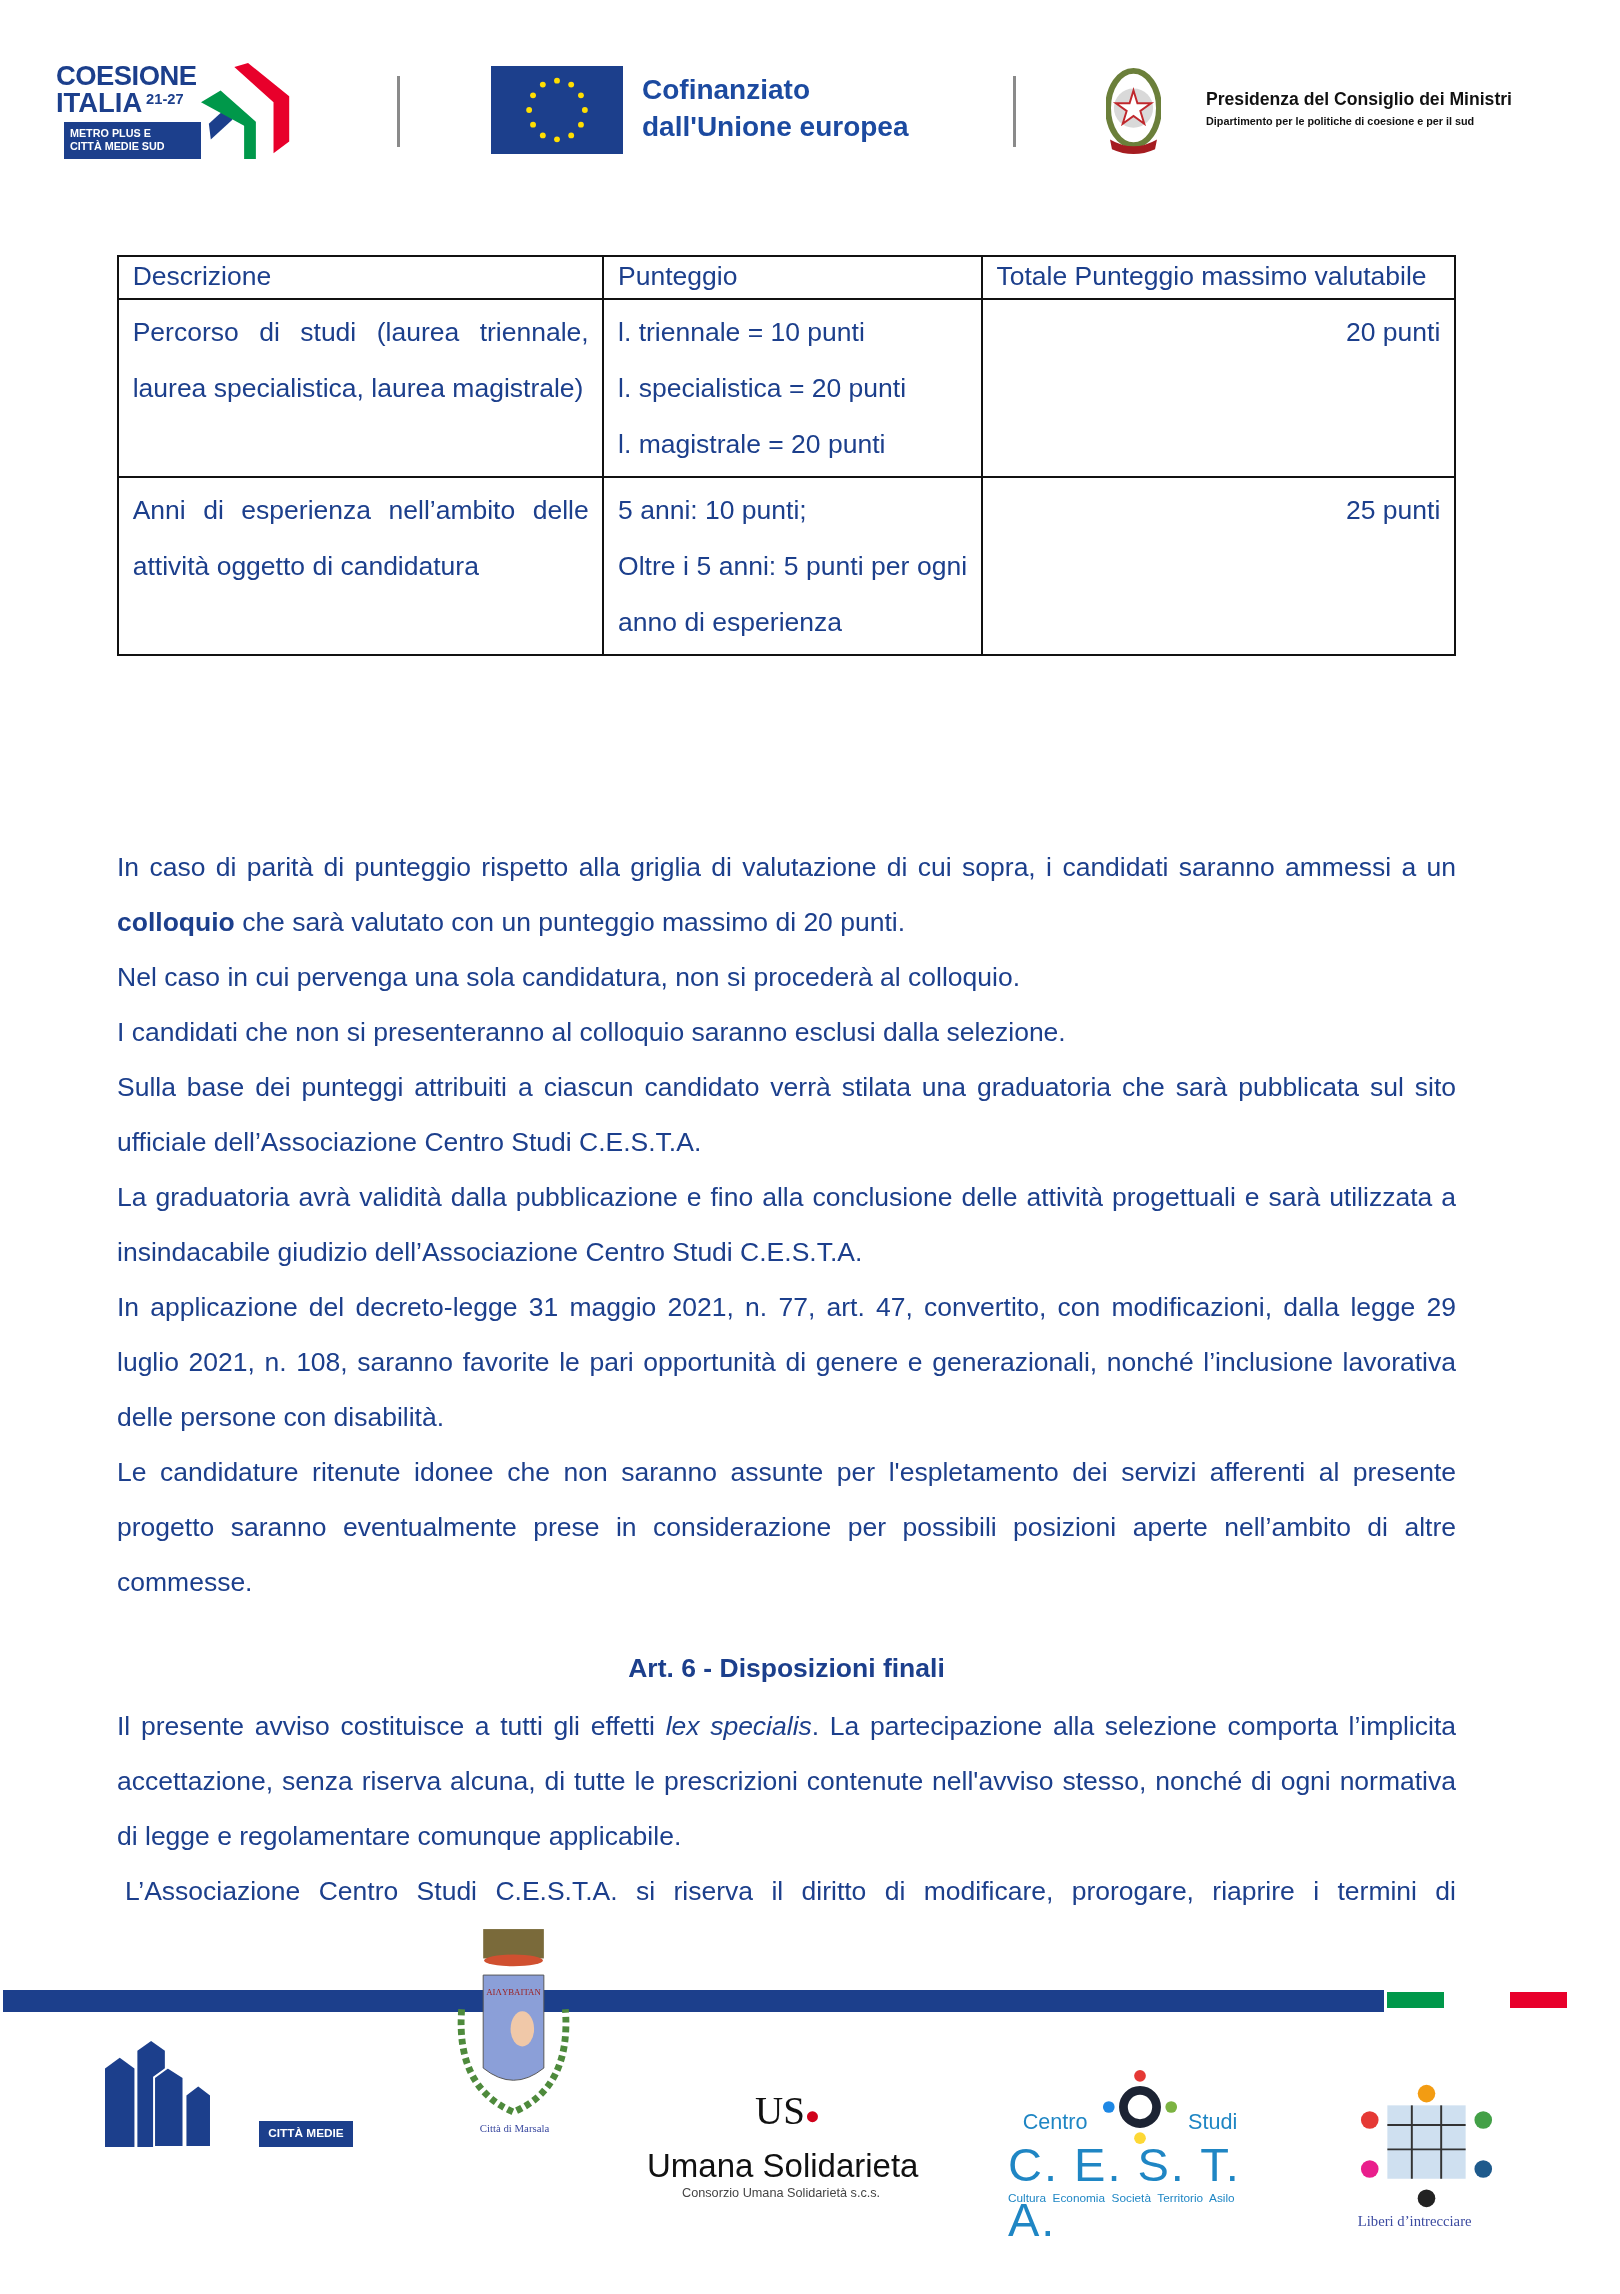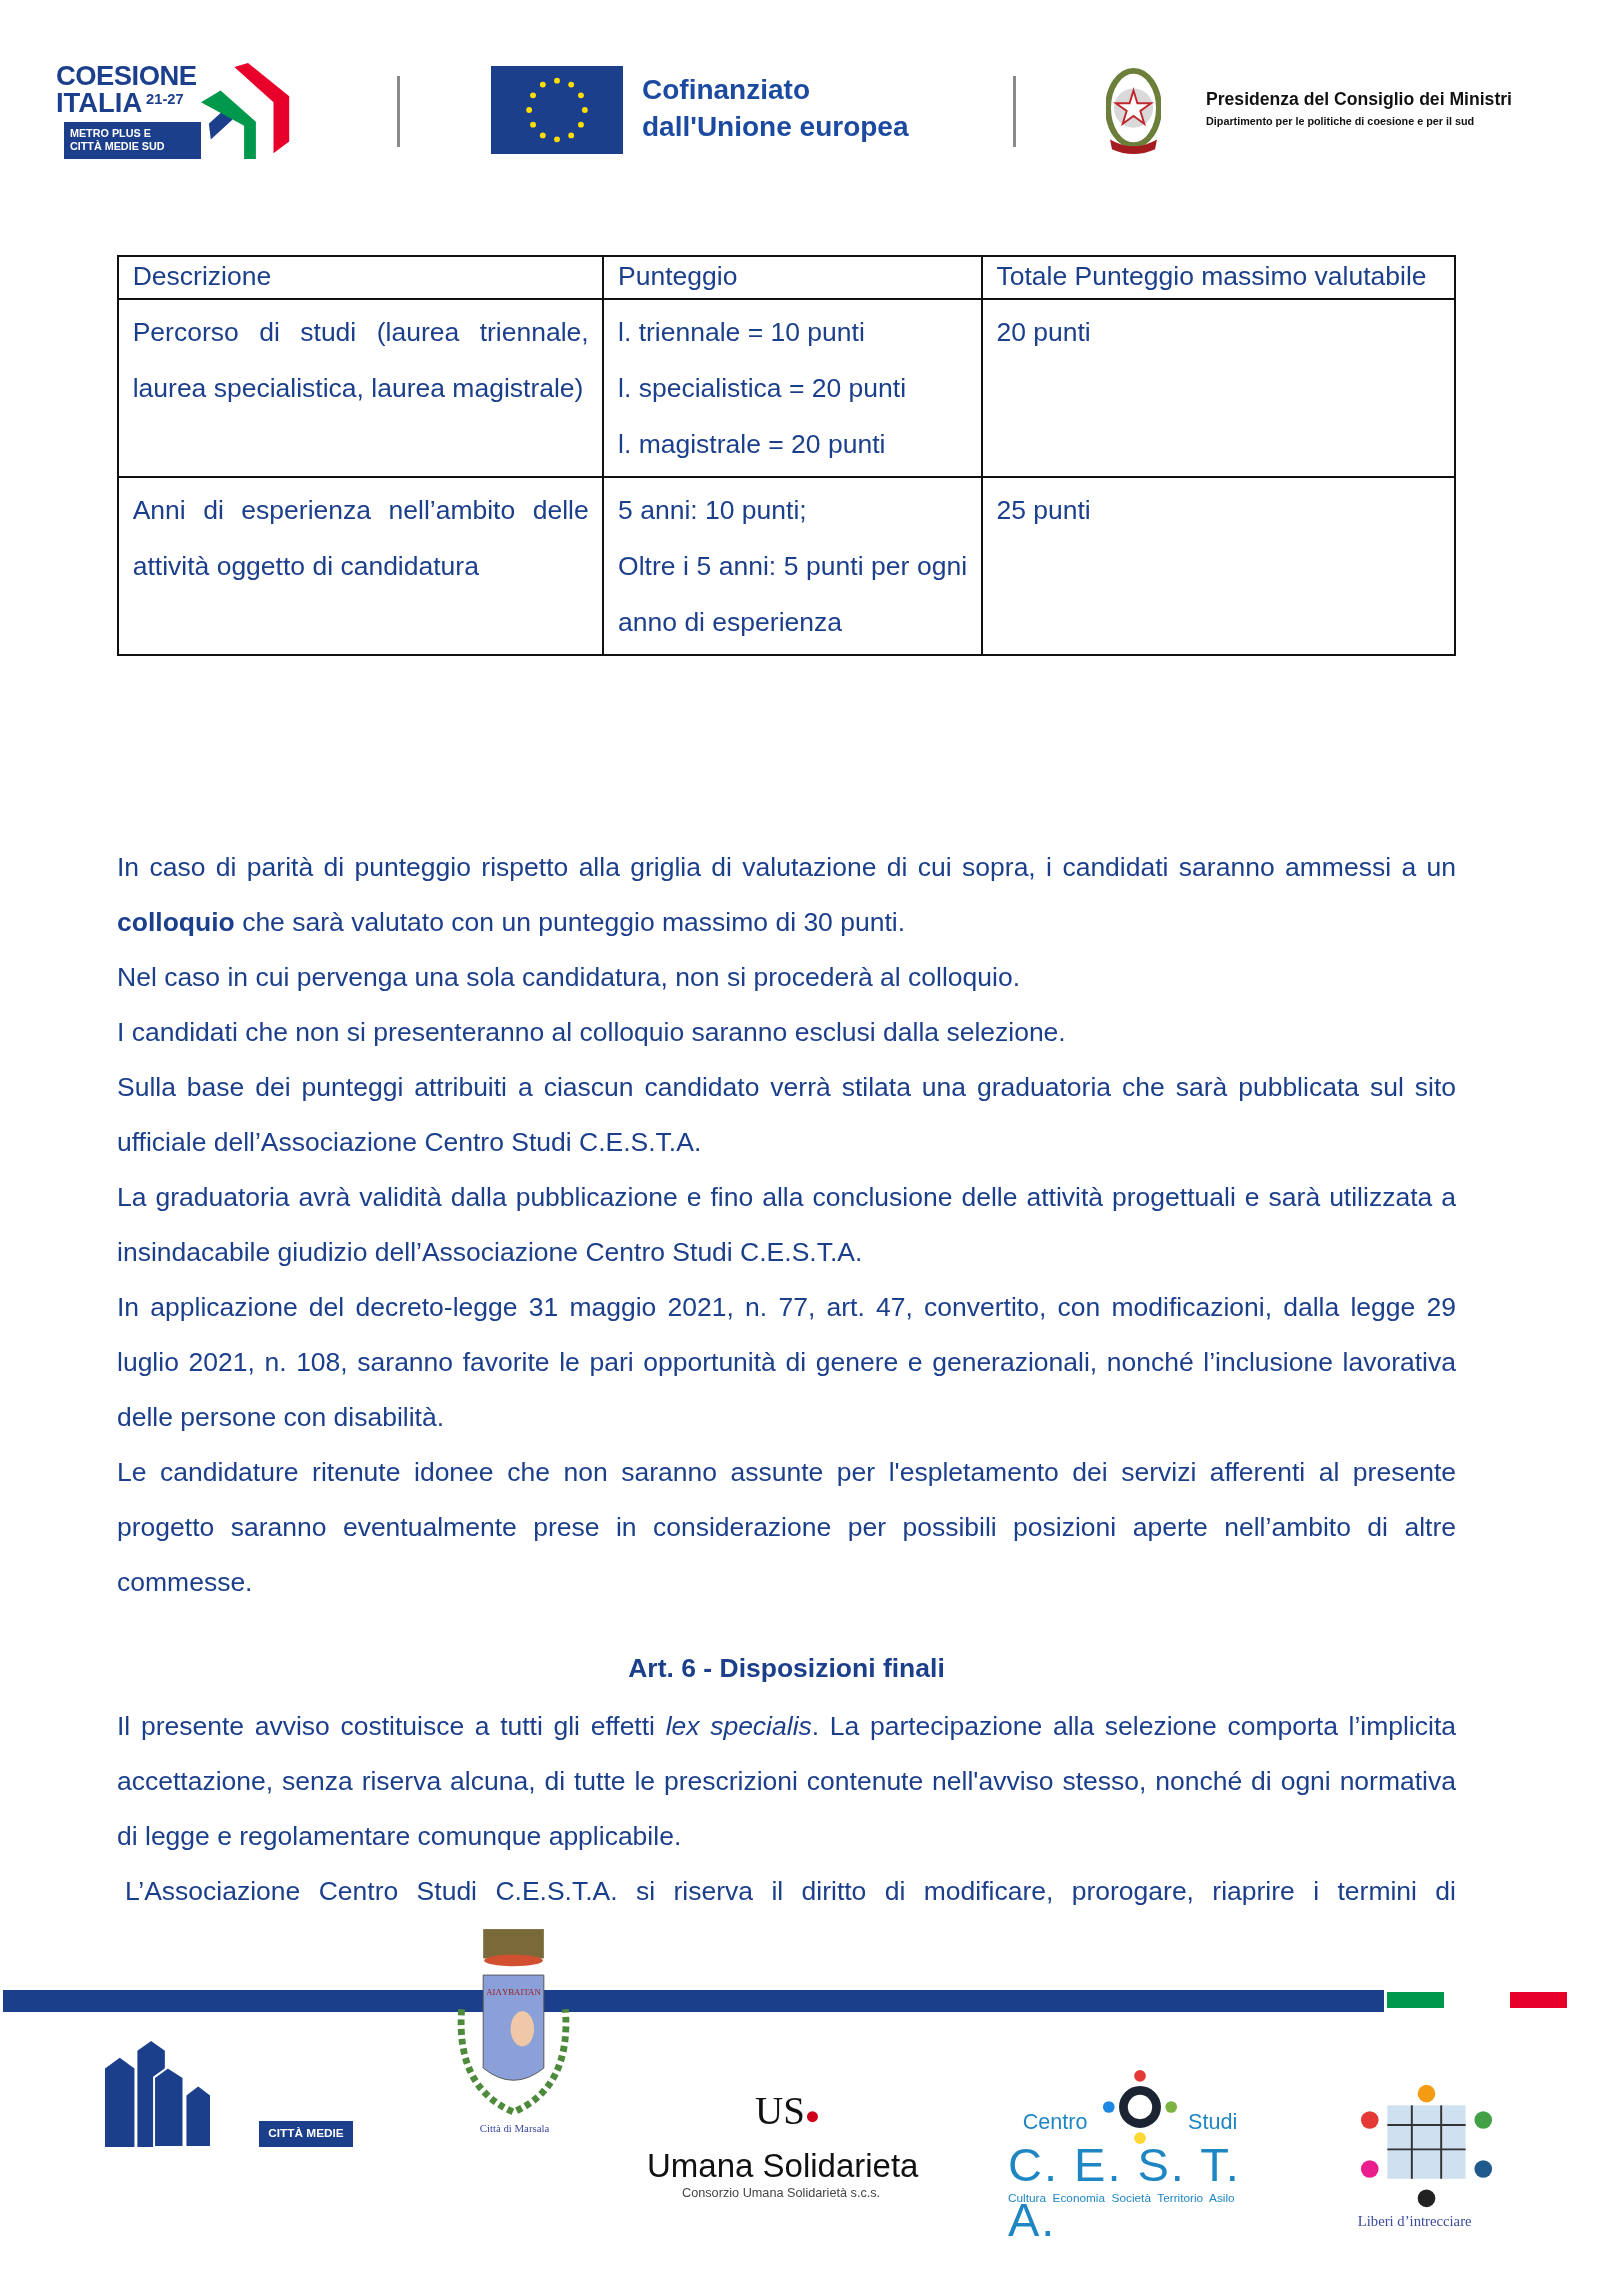--- a/index.html
+++ b/index.html
@@ -18,21 +18,21 @@
   .eu-title { left:642px; top:71px; font-weight:bold; font-size:28px; line-height:37px; color:#1c4aa0; }
   .pcm-title { left:1206px; top:89px; font-weight:bold; font-size:17.6px; color:#111; }
   .pcm-sub { left:1206px; top:115px; font-weight:bold; font-size:10.8px; color:#111; }
 
   
   table.grid { position:absolute; left:117px; top:255px; width:1339px; border-collapse:collapse; border:2.9px solid #111; }
   table.grid td, table.grid th { border:2px solid #111; vertical-align:top; padding:3.9px 13.7px; font-size:26.5px; line-height:56px; color:#1c3f8c; font-weight:normal; text-align:left; }
   table.grid th { font-weight:normal; line-height:35px; padding-top:2px; padding-bottom:4px; }
   table.grid td.desc { text-align:justify; width:456px; }
   table.grid td.pts { width:349px; }
-  table.grid td.tot { }
+  table.grid td.tot { text-align:right; }
   .line { display:block; }
 
   
   .body { position:absolute; left:117px; width:1339px; font-size:26.5px; line-height:55px; color:#1c3f8c; text-align:justify; }
   .body p { margin:0; }
   .body .j { text-align:justify; text-align-last:justify;margin-left:8px; }
   .heading { position:absolute; left:117px; width:1339px; text-align:center; font-weight:bold; font-size:26.5px; color:#1c3f8c; }
 
   
   .fbar { left:2.9px; top:1990px; width:1381px; height:21.6px; background:#1c3f8c; }
@@ -116,21 +116,21 @@
       <span class="line">5 anni: 10 punti;</span>
       <span>Oltre i 5 anni: 5 punti per ogni anno di esperienza</span>
       <span style="display:block;height:0"></span>
     </td>
     <td class="tot">25 punti</td>
   </tr>
 </tbody>
   </table>
 
 <div class="body" style="top:840px;">
-  <p><span>In caso di parità di punteggio rispetto alla griglia di valutazione di cui sopra, i candidati saranno ammessi a un </span><b>colloquio</b><span> che sarà valutato con un punteggio massimo di 30 punti.</span></p>
+  <p><span>In caso di parità di punteggio rispetto alla griglia di valutazione di cui sopra, i candidati saranno ammessi a un </span><b>colloquio</b><span> che sarà valutato con un punteggio massimo di 20 punti.</span></p>
   <p>Nel caso in cui pervenga una sola candidatura, non si procederà al colloquio.</p>
   <p>I candidati che non si presenteranno al colloquio saranno esclusi dalla selezione.</p>
   <p>Sulla base dei punteggi attribuiti a ciascun candidato verrà stilata una graduatoria che sarà pubblicata sul sito ufficiale dell’Associazione Centro Studi C.E.S.T.A.</p>
   <p>La graduatoria avrà validità dalla pubblicazione e fino alla conclusione delle attività progettuali e sarà utilizzata a insindacabile giudizio dell’Associazione Centro Studi C.E.S.T.A.</p>
   <p>In applicazione del decreto-legge 31 maggio 2021, n. 77, art. 47, convertito, con modificazioni, dalla legge 29 luglio 2021, n. 108, saranno favorite le pari opportunità di genere e generazionali, nonché l’inclusione lavorativa delle persone con disabilità.</p>
   <p>Le candidature ritenute idonee che non saranno assunte per l'espletamento dei servizi afferenti al presente progetto saranno eventualmente prese in considerazione per possibili posizioni aperte nell’ambito di altre commesse.</p>
 </div>
 
 <div class="heading" style="top:1653px;">Art. 6 - Disposizioni finali</div>
 

